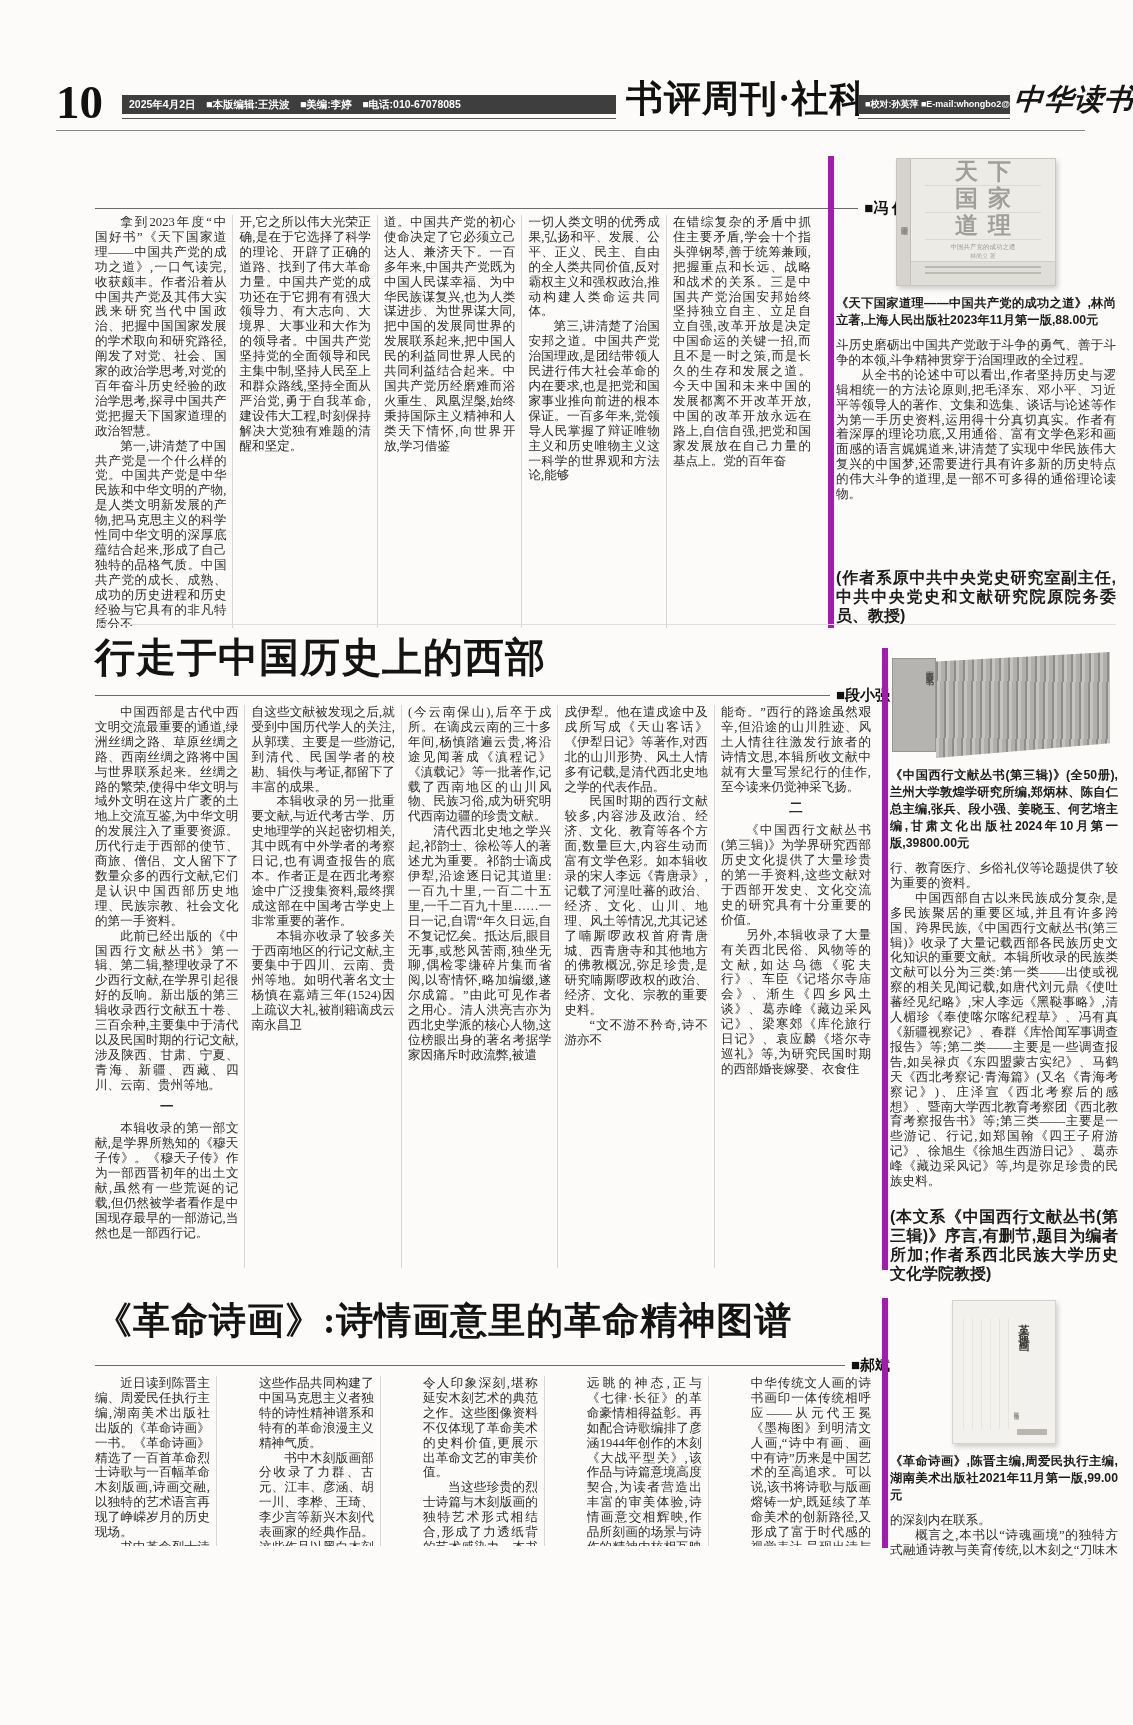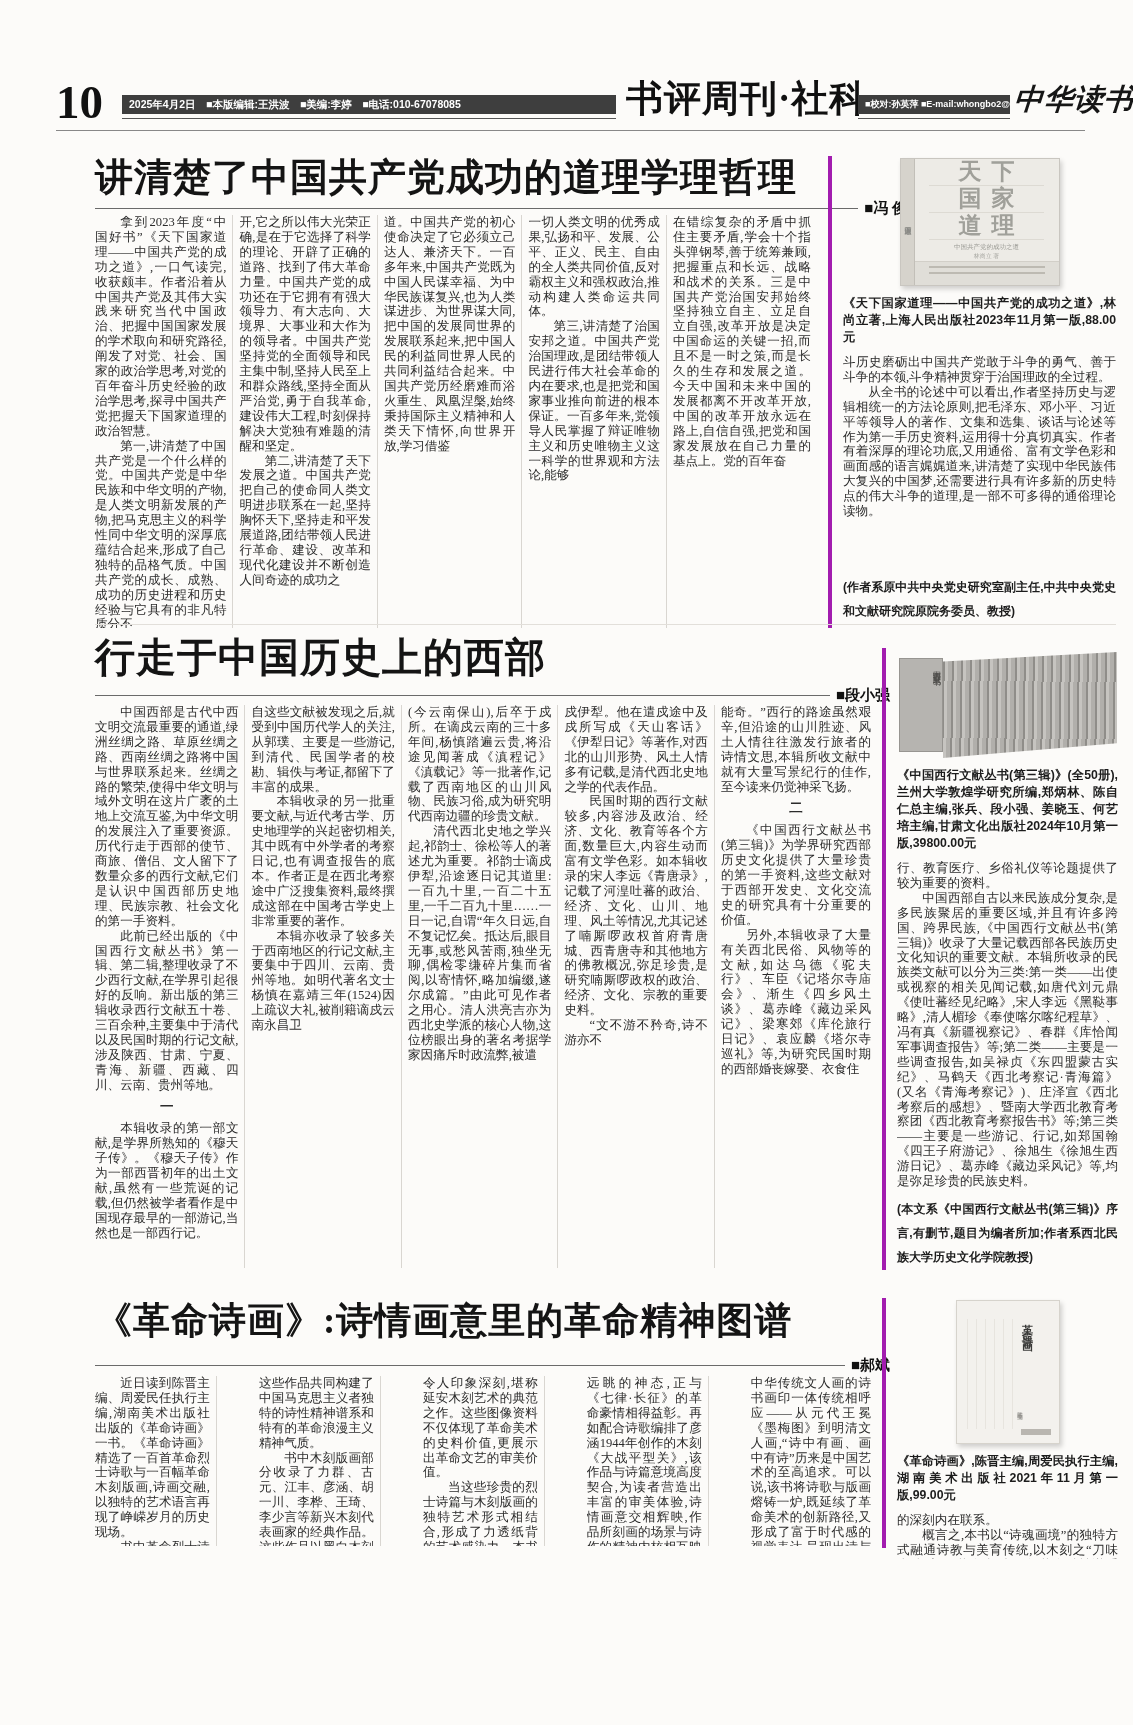--- a/index.html
+++ b/index.html
@@ -37,31 +37,31 @@
   .col p{margin:0;text-indent:2em;}
   .col p.cont{text-indent:0;}
   .col p.sec-mark{text-indent:0;text-align:center;font-weight:bold;font-size:13.5px;margin:7px 0;}
   .a1cols{left:95px;top:215px;width:732px;height:413px;}
   .a1cols .col{width:146px;}
   .a2cols{left:95px;top:705px;width:792px;height:563px;}
   .a2cols .col{width:158px;}
   .a3cols{left:95px;top:1376px;width:792px;height:170px;gap:36px;}
   .a3cols .col{width:158px;}
   
-  .sidebar{position:absolute;box-sizing:border-box;border-left:4px solid #a21caf;padding-left:11px;}
+  .sidebar{position:absolute;box-sizing:border-box;border-left:6px solid #a21caf;padding-left:2px;}
   .sb1{left:828px;top:156px;width:288px;height:472px;}
   .sb2{left:882px;top:648px;width:236px;height:622px;}
   .sb3{left:882px;top:1298px;width:236px;height:250px;}
   .caption{font-family:"Liberation Sans","DejaVu Sans",sans-serif;font-weight:bold;font-size:12.3px;
            line-height:17px;text-align:justify;color:#1c1c1c;margin-top:9px;}
   .sbtext{font-size:12.6px;line-height:14.9px;text-align:justify;overflow:hidden;margin-top:9px;}
   .sbtext p{margin:0;text-indent:2em;}
   .sbtext p.cont{text-indent:0;}
-  .note{font-family:"Liberation Sans","DejaVu Sans",sans-serif;font-weight:bold;font-size:12px;
-        line-height:24px;text-align:justify;margin-top:6px;color:#1c1c1c;}
+  .note{font-family:"Liberation Sans","DejaVu Sans",sans-serif;font-weight:bold;font-size:16px;
+        line-height:19px;text-align:justify;margin-top:16px;color:#1c1c1c;}
   
   .book1{width:158px;height:126px;margin:2px auto 0;background:#edebe6;border:1px solid #c9c6c0;
          position:relative;box-shadow:2px 3px 5px rgba(0,0,0,.18);display:flex;}
   .book1 .spine{width:13px;height:100%;background:#d6d3cc;border-right:1px solid #c2bfb8;
                 writing-mode:vertical-rl;font-size:7px;color:#8a8a86;text-align:center;line-height:13px;}
   .book1 .face{flex:1;display:flex;flex-direction:column;align-items:center;}
   .book1 .bigchar{font-size:23px;font-weight:bold;color:#a0a09a;letter-spacing:10px;line-height:26px;
                   border-bottom:1px solid #dddad3;width:80%;text-align:center;text-indent:10px;}
   .book1 .sub{font-size:6.5px;color:#9a9a94;margin-top:3px;}
   .book1 .auth{font-size:6px;color:#a8a8a2;}
@@ -91,33 +91,31 @@
 
   <div class="pageno">10</div>
   <div class="hbar left">2025年4月2日　■本版编辑:王洪波　■美编:李婷　■电话:010-67078085</div>
   <div class="sec-title">书评周刊·社科</div>
   <div class="hbar right">■校对:孙英萍 ■E-mail:whongbo2@sina.com</div>
   <div class="masthead">中华读书报</div>
   <div class="hline" style="left:122px;top:118px;width:494px;"></div>
   <div class="hline" style="left:858px;top:118px;width:152px;"></div>
   <div class="hrule-top"></div>
 
-  <div class="headline hl1">讲清楚了中国共产党成功的道理学理哲理</div>
   <div class="byline-row br1">
     <span class="rule"></span>
     <span class="who">■冯  俊</span>
   </div>
   <div class="cols a1cols">
     <div class="col">
         <p>拿到2023年度“中国好书”《天下国家道理——中国共产党的成功之道》,一口气读完,收获颇丰。作者沿着从中国共产党及其伟大实践来研究当代中国政治、把握中国国家发展的学术取向和研究路径,阐发了对党、社会、国家的政治学思考,对党的百年奋斗历史经验的政治学思考,探寻中国共产党把握天下国家道理的政治智慧。</p>
         <p>第一,讲清楚了中国共产党是一个什么样的党。中国共产党是中华民族和中华文明的产物,是人类文明新发展的产物,把马克思主义的科学性同中华文明的深厚底蕴结合起来,形成了自己独特的品格气质。中国共产党的成长、成熟、成功的历史进程和历史经验与它具有的非凡特质分不</p>
       </div>
     <div class="col">
         <p class="cont">开,它之所以伟大光荣正确,是在于它选择了科学的理论、开辟了正确的道路、找到了伟大革命力量。中国共产党的成功还在于它拥有有强大领导力、有大志向、大境界、大事业和大作为的领导者。中国共产党坚持党的全面领导和民主集中制,坚持人民至上和群众路线,坚持全面从严治党,勇于自我革命,建设伟大工程,时刻保持解决大党独有难题的清醒和坚定。</p>
-        <p>第二,讲清楚了天下发展之道。中国共产党把自己的使命同人类文明进步联系在一起,坚持胸怀天下,坚持走和平发展道路,团结带领人民进行革命、建设、改革和现代化建设并不断创造人间奇迹的成功之</p>
       </div>
     <div class="col">
         <p class="cont">道。中国共产党的初心使命决定了它必须立己达人、兼济天下。一百多年来,中国共产党既为中国人民谋幸福、为中华民族谋复兴,也为人类谋进步、为世界谋大同,把中国的发展同世界的发展联系起来,把中国人民的利益同世界人民的共同利益结合起来。中国共产党历经磨难而浴火重生、凤凰涅槃,始终秉持国际主义精神和人类天下情怀,向世界开放,学习借鉴</p>
       </div>
     <div class="col">
         <p class="cont">一切人类文明的优秀成果,弘扬和平、发展、公平、正义、民主、自由的全人类共同价值,反对霸权主义和强权政治,推动构建人类命运共同体。</p>
         <p>第三,讲清楚了治国安邦之道。中国共产党治国理政,是团结带领人民进行伟大社会革命的内在要求,也是把党和国家事业推向前进的根本保证。一百多年来,党领导人民掌握了辩证唯物主义和历史唯物主义这一科学的世界观和方法论,能够</p>
       </div>
     <div class="col">
         <p class="cont">在错综复杂的矛盾中抓住主要矛盾,学会十个指头弹钢琴,善于统筹兼顾,把握重点和长远、战略和战术的关系。三是中国共产党治国安邦始终坚持独立自主、立足自立自强,改革开放是决定中国命运的关键一招,而且不是一时之策,而是长久的生存和发展之道。今天中国和未来中国的发展都离不开改革开放,中国的改革开放永远在路上,自信自强,把党和国家发展放在自己力量的基点上。党的百年奋</p>

